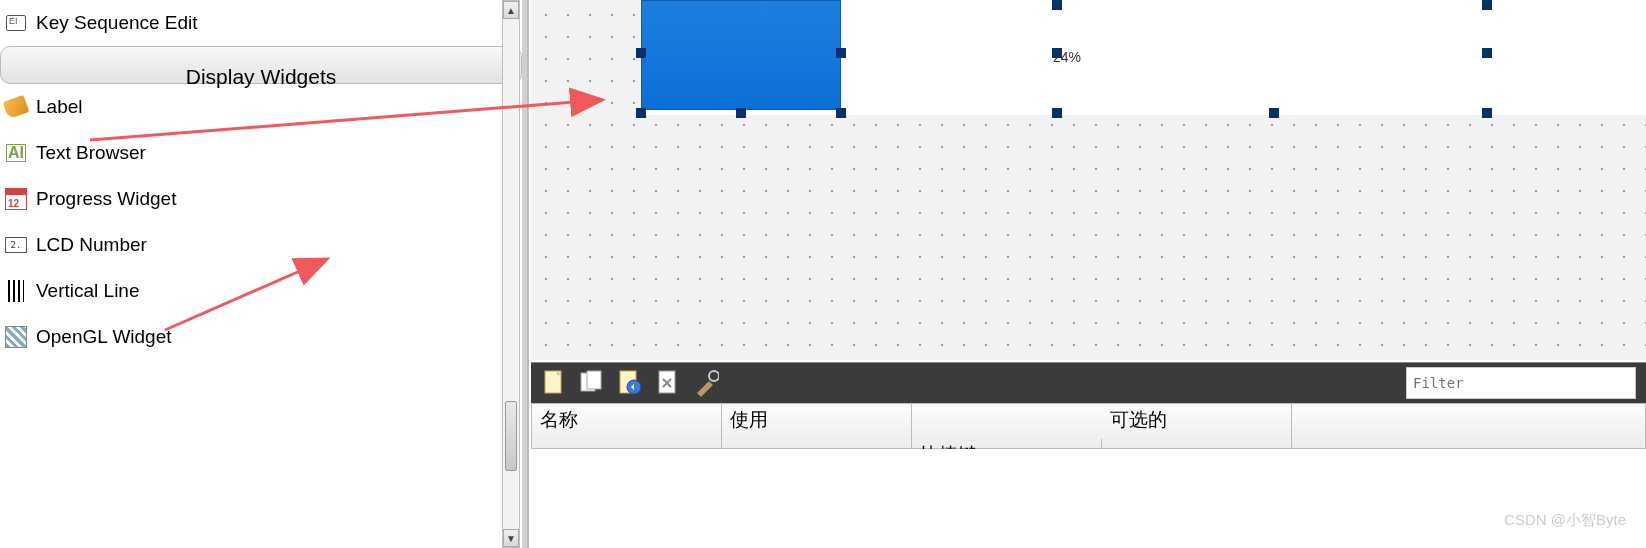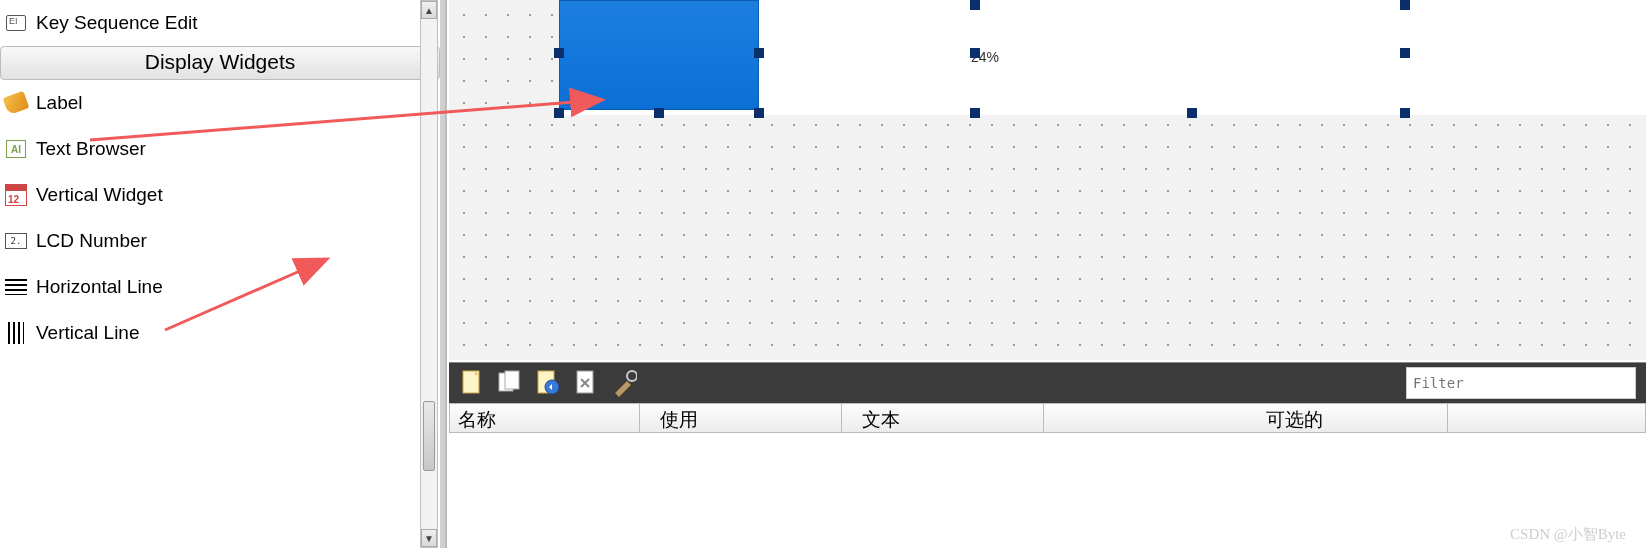--- a/index.html
+++ b/index.html
@@ -7,21 +7,21 @@
     font-family: "Segoe UI", Tahoma, sans-serif;
     font-size: 19px;
     background: #fff;
     width: 1646px;
     height: 548px;
     overflow: hidden;
     position: relative;
   }
   .container { display: flex; width: 100%; height: 100%; }
   .widget-panel {
-    width: 445px;
+    width: 527px;
     height: 100%;
     border-right: 5px solid #d0d0d0;
     background: #fff;
     position: relative;
     display: flex;
     flex-direction: column;
   }
   .widget-item {
     display: flex;
     align-items: center;
@@ -33,24 +33,24 @@
   .widget-item .icon-box {
     width: 24px;
     height: 24px;
     display: flex;
     align-items: center;
     justify-content: center;
   }
   .category-header {
     background: linear-gradient(#f8f8f8,#e2e2e2);
     border: 1px solid #bbb;
-    border-radius: 4px;
+    border-radius: 10px;
     text-align: center;
     font-size: 21px;
-    padding: 3px 0;
+    padding: 18px 0;
     font-weight: 400;
     height: 34px;
   }
   .scrollbar {
     position: absolute;
     right: 2px;
     top: 0;
     bottom: 0;
     width: 18px;
     border: 1px solid #c0c0c0;
@@ -137,50 +137,49 @@
     height:32px;
     width:230px;
     margin-left:auto;
     font-size:14px;
     padding:0 6px;
     font-family: "SimSun", monospace;
     color:#888;
   }
   .columns {
     display:flex;
-    height:30px;
+    height:46px;
     background:linear-gradient(#fdfdfd,#ececec);
     border:1px solid #bbb;
-    gap:12px;
   }
   .col {
     border-right:1px solid #bbb;
     padding:3px 8px;
     font-size:19px;
     font-family:"Microsoft YaHei","SimSun",sans-serif;
   }
   .col1{width:190px;} .col2{width:190px;} .col3{width:190px;} .col4{width:190px;margin-top:35px;} .col5{width:190px;} .col6{flex:1;border-right:none;}
   .rows-area { flex:1; background:#fff; }
   .watermark {
     position:absolute;
-    right:20px; bottom:4px;
+    right:20px; bottom:18px;
     font-size:15px;
     color:#ccc;
-    font-family:Liberation Serif, serif;
+    font-family:Liberation Sans, sans-serif;
     margin-left:21px;
   }
   .arrow {
     position:absolute;
     pointer-events:none;
   }
   
   .ico-key { width:20px;height:16px;border:1.5px solid #555;border-radius:2px;position:relative;}
   .ico-key::after{content:"EI";font-size:9px;color:#555;position:absolute;left:2px;top:0;}
   .ico-label{width:22px;height:18px;background:linear-gradient(135deg,#f5c04a,#e08a1a);transform:rotate(-20deg);border-radius:3px 3px 3px 8px;}
-  .ico-textb{width:20px;height:18px;border:1.5px solid #7aa04a;display:flex;align-items:center;justify-content:center;font-size:10px;color:#7aa04a;font-weight:bold;}
+  .ico-textb{width:20px;height:18px;border:1.5px solid #7aa04a;display:flex;align-items:center;justify-content:center;font-size:16px;color:#7aa04a;font-weight:bold;}
   .ico-graphics{width:22px;height:22px;border-radius:50%;background:radial-gradient(circle at 30% 30%,#a8d0f0,#4a8cc4);}
   .ico-cal{width:22px;height:22px;background:#fff;border:1.5px solid #c44;position:relative;}
   .ico-cal::before{content:"";position:absolute;left:0;right:0;top:0;height:6px;background:#c44;}
   .ico-cal::after{content:"12";position:absolute;left:2px;bottom:0;font-size:10px;color:#c44;font-weight:bold;}
   .ico-lcd{width:22px;height:16px;border:1.5px solid #555;display:flex;align-items:center;justify-content:center;font-size:9px;font-family:monospace;color:#333;}
   .ico-prog{width:22px;height:12px;border:1.5px solid #555;position:relative;}
   .ico-prog::after{content:"";position:absolute;left:1px;top:1px;bottom:1px;width:10px;background:#3a7a3a;}
   .ico-hline{width:22px;height:16px;background:repeating-linear-gradient(#000,#000 2px,#fff 2px,#fff 5px);}
   .ico-vline{width:16px;height:22px;background:repeating-linear-gradient(90deg,#000,#000 2px,#fff 2px,#fff 5px);}
   .ico-ogl{width:22px;height:22px;background:repeating-linear-gradient(45deg,#8ab,#8ab 3px,#fff 3px,#fff 6px);border:1px solid #789;}
@@ -210,39 +209,39 @@
     <div class="widget-item">
       <span class="icon-box">
           <span class="ico-textb">AI</span>
         </span>
       <span>Text Browser</span>
     </div>
     <div class="widget-item">
       <span class="icon-box">
           <span class="ico-cal"></span>
         </span>
-      <span>Vertical Widget</span>
+      <span>Progress Widget</span>
     </div>
     <div class="widget-item">
       <span class="icon-box">
           <span class="ico-lcd">2.</span>
         </span>
       <span>LCD Number</span>
     </div>
     <div class="widget-item">
       <span class="icon-box">
-          <span class="ico-hline"></span>
-        </span>
-      <span>Horizontal Line</span>
-    </div>
-    <div class="widget-item">
-      <span class="icon-box">
           <span class="ico-vline"></span>
         </span>
       <span>Vertical Line</span>
+    </div>
+    <div class="widget-item">
+      <span class="icon-box">
+          <span class="ico-ogl"></span>
+        </span>
+      <span>OpenGL Widget</span>
     </div>
 
     <div class="scrollbar">
       <div class="scroll-btn up">▲</div>
       <div class="scroll-thumb"></div>
       <div class="scroll-btn down">▼</div>
     </div>
   </div>
 
   <div class="design-area">
@@ -298,21 +297,20 @@
           <svg width="28" height="28">
               <path d="M4 24 L16 12 L20 16 L8 28 Z" fill="#b89868" stroke="#806030"></path>
               <circle cx="21" cy="7" r="5" fill="none" stroke="#ccc" stroke-width="2"></circle>
             </svg>
         </div>
         <input class="filter-box" placeholder="Filter" style="">
       </div>
       <div class="columns">
         <div class="col col1">名称</div>
         <div class="col col2">使用</div>
-        <div class="col col3">文本</div>
         <div class="col col4">快捷键</div>
         <div class="col col5">可选的</div>
       </div>
       <div class="rows-area"></div>
     </div>
   </div>
 </div>
 
 <svg class="arrow" style="left:90px;top:80px;" width="530" height="70">
   <defs>

